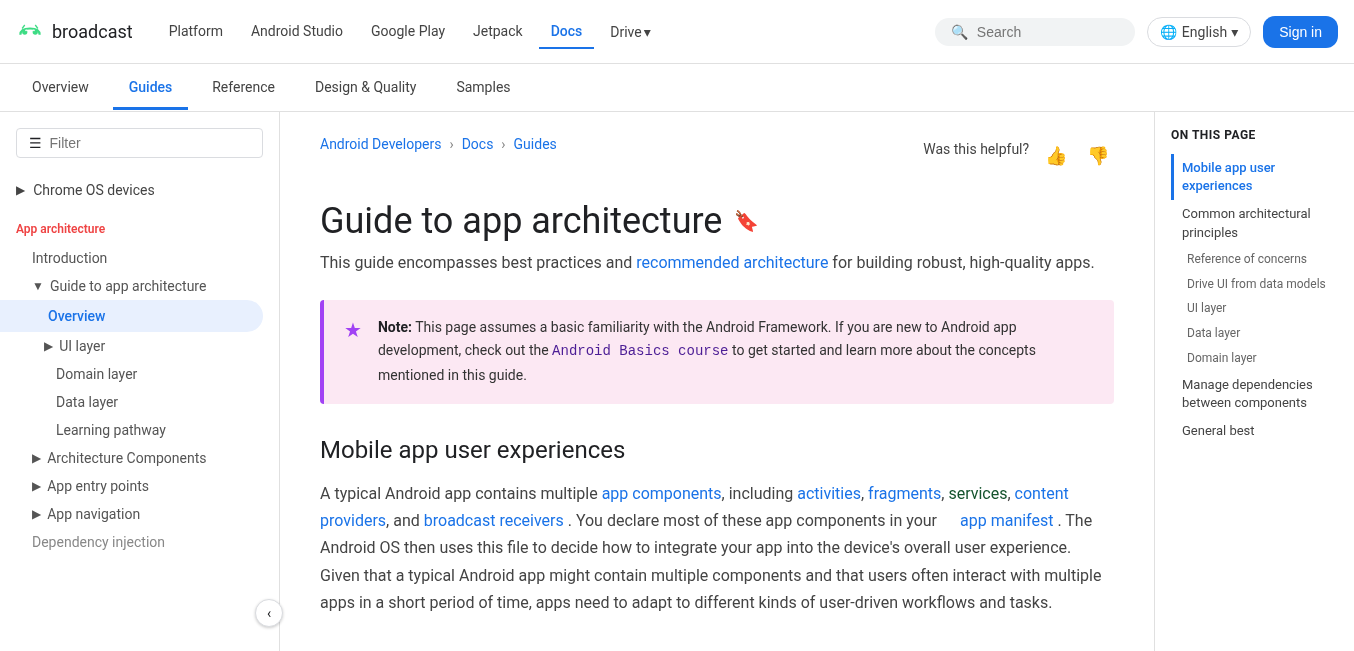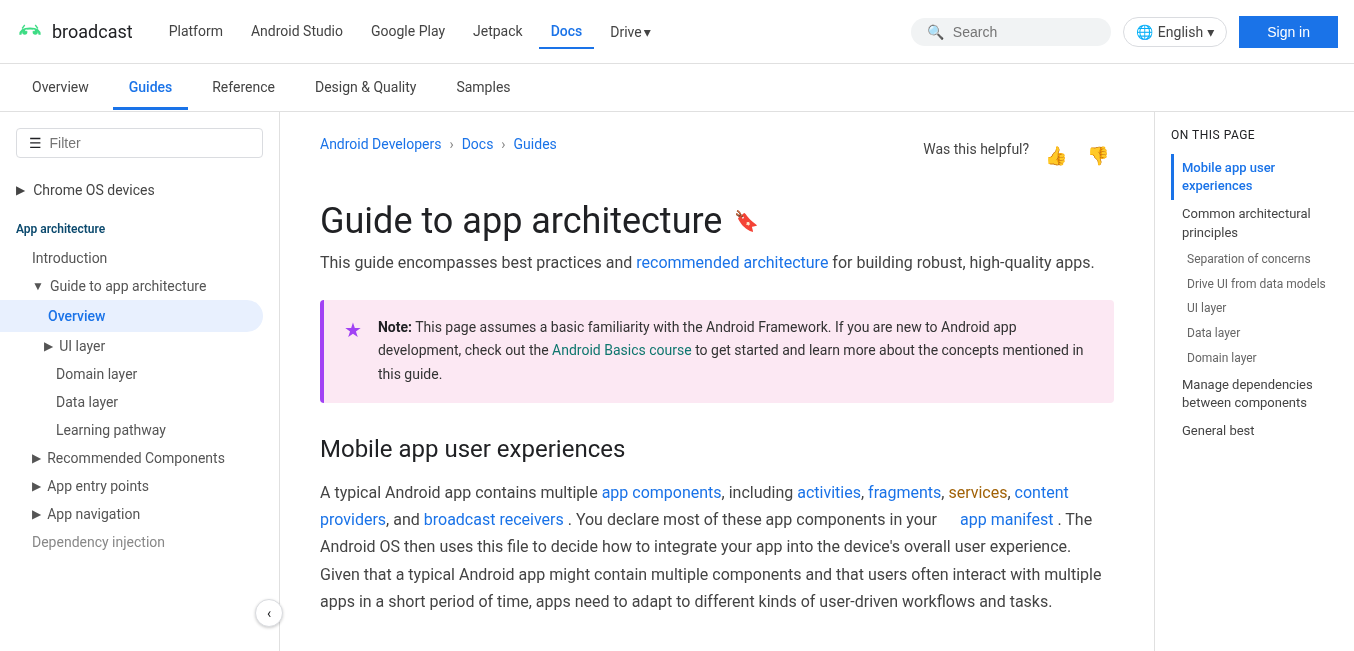--- a/index.html
+++ b/index.html
@@ -24,22 +24,22 @@
     .search-bar {
       display: flex; align-items: center; gap: 8px; background: #f1f3f4;
       border-radius: 24px; padding: 6px 16px; min-width: 200px; cursor: pointer;
     }
     .search-bar input { background: none; border: none; outline: none; font-size: 14px; color: #444; width: 120px; }
     .lang-btn {
       display: flex; align-items: center; gap: 4px; padding: 6px 12px;
       border: 1px solid #dadce0; border-radius: 20px; cursor: pointer; font-size: 14px; color: #444;
     }
     .sign-in-btn {
-      padding: 8px 28px; background: #1a73e8; color: #fff; border: none;
-      border-radius: 0; font-size: 14px; cursor: pointer; font-weight: 500;
+      padding: 8px 16px; background: #1a73e8; color: #fff; border: none;
+      border-radius: 12px; font-size: 14px; cursor: pointer; font-weight: 500;
     }
 
     
     .second-nav {
       display: flex; align-items: center; gap: 8px; padding: 0 16px;
       border-bottom: 1px solid #e0e0e0; background: #fff; height: 48px;
     }
     .second-nav-link {
       padding: 12px 16px; font-size: 14px; color: #444; cursor: pointer;
       border-bottom: 3px solid transparent; margin-bottom: -1px;
@@ -59,21 +59,21 @@
       border: 1px solid #dadce0; border-radius: 4px; padding: 6px 12px;
     }
     .filter-input input { border: none; outline: none; font-size: 14px; width: 100%; }
 
     .sidebar-item {
       padding: 8px 16px; font-size: 14px; color: #444; cursor: pointer;
       display: flex; align-items: center; gap: 8px;
     }
     .sidebar-item.active { background: #e8f0fe; color: #1a73e8; font-weight: 500; border-radius: 0 20px 20px 0; margin-right: 16px; }
     .sidebar-section-title {
-      padding: 8px 16px; font-size: 12px; font-weight: 600; color: #0c4a6e;
+      padding: 8px 16px; font-size: 12px; font-weight: 600; color: #ef4444;
       text-transform: none; margin-top: 8px;
     }
     .sidebar-sub-item { padding: 6px 16px 6px 32px; font-size: 14px; color: #555; cursor: pointer; }
     .sidebar-sub-sub-item { padding: 6px 16px 6px 48px; font-size: 14px; color: #555; cursor: pointer; }
     .collapse-btn {
       position: absolute; bottom: 24px; left: 255px; width: 28px; height: 28px;
       background: #fff; border: 1px solid #dadce0; border-radius: 50%;
       display: flex; align-items: center; justify-content: center; cursor: pointer;
       z-index: 10; box-shadow: 0 1px 3px rgba(0,0,0,0.2);
     }
@@ -121,21 +121,21 @@
     .section-body a { color: #1a73e8; text-decoration: none; }
 
     
     .right-sidebar {
       width: 200px; min-width: 200px; overflow-y: auto; padding: 16px;
       border-left: 1px solid #e0e0e0; background: #fff;
     }
     .right-sidebar::-webkit-scrollbar { width: 4px; }
     .right-sidebar::-webkit-scrollbar-track { background: transparent; }
     .right-sidebar::-webkit-scrollbar-thumb { background: #dadce0; border-radius: 2px; }
-    .toc-title { font-size: 12px; font-weight: 400; color: #202124; margin-bottom: 12px; text-transform: uppercase; letter-spacing: 0.5px; }
+    .toc-title { font-size: 12px; font-weight: 700; color: #202124; margin-bottom: 12px; text-transform: uppercase; letter-spacing: 0.5px; }
     .toc-item {
       font-size: 13px; color: #444; padding: 5px 0 5px 8px; cursor: pointer;
       border-left: 3px solid transparent; line-height: 1.4;
     }
     .toc-item.active { color: #1a73e8; border-left-color: #1a73e8; font-weight: 500; }
     .toc-sub-item {
       font-size: 12px; color: #666; padding: 4px 0 4px 16px; cursor: pointer; line-height: 1.4;
     }
 
     
@@ -226,21 +226,21 @@
       </div>
 
       <div class="sidebar-sub-sub-item" style="padding-left:56px;">Domain layer</div>
 
       <div class="sidebar-sub-sub-item" style="padding-left:56px;">Data layer</div>
 
       <div class="sidebar-sub-sub-item" style="padding-left:56px;">Learning pathway</div>
 
       <div class="sidebar-sub-item" style="display:flex;align-items:center;gap:6px;">
         <span style="font-size:12px;">▶</span>
-        <span>Recommended Components</span>
+        <span>Architecture Components</span>
       </div>
 
       <div class="sidebar-sub-item" style="display:flex;align-items:center;gap:6px;">
         <span style="font-size:12px;">▶</span>
         <span>App entry points</span>
       </div>
 
       <div class="sidebar-sub-item" style="display:flex;align-items:center;gap:6px;">
         <span style="font-size:12px;">▶</span>
         <span>App navigation</span>
@@ -282,47 +282,47 @@
       <span>This guide encompasses best practices and</span>
       <a style="color:#1a73e8;">recommended architecture</a>
       <span>for building robust, high-quality apps.</span>
     </p>
 
     <div class="note-box">
       <span class="note-icon">★</span>
       <p class="note-text">
         <strong>Note:</strong>
         <span> This page assumes a basic familiarity with the Android Framework. If you are new to Android app development, check out the</span>
-        <a style="color:#0f766e;">Android Basics course</a>
+        <a style="color:#4c1d95;font-family:Liberation Mono, monospace;">Android Basics course</a>
         <span> to get started and learn more about the concepts mentioned in this guide.</span>
       </p>
     </div>
 
     <h2 class="section-heading">Mobile app user experiences</h2>
     <p class="section-body">
       <span>A typical Android app contains multiple</span>
       <a style="color:#1a73e8;">app components</a><span>, including </span>
       <a style="color:#1a73e8;">activities</a><span>, </span>
       <a style="color:#1a73e8;">fragments</a><span>, </span>
-      <a style="color:#a16207;">services</a><span>, </span>
+      <a style="color:#14532d;">services</a><span>, </span>
       <a style="color:#1a73e8;">content providers</a><span>, and </span>
       <a style="color:#1a73e8;">broadcast receivers</a>
       <span>. You declare most of these app components in your</span>
       <a style="color:#1a73e8;margin-left:19px;">app manifest</a>
       <span>. The Android OS then uses this file to decide how to integrate your app into the device's overall user experience. Given that a typical Android app might contain multiple components and that users often interact with multiple apps in a short period of time, apps need to adapt to different kinds of user-driven workflows and tasks.</span>
     </p>
 
   </main>
 
   <aside class="right-sidebar">
     <div class="toc-title">On this page</div>
 
     <div class="toc-item active">Mobile app user experiences</div>
     <div class="toc-item">Common architectural principles</div>
-    <div class="toc-sub-item">Separation of concerns</div>
+    <div class="toc-sub-item">Reference of concerns</div>
     <div class="toc-sub-item">Drive UI from data models</div>
     <div class="toc-sub-item">UI layer</div>
     <div class="toc-sub-item">Data layer</div>
     <div class="toc-sub-item">Domain layer</div>
     <div class="toc-item">Manage dependencies between components</div>
     <div class="toc-item">General best</div>
   </aside>
 
 </div>
 

